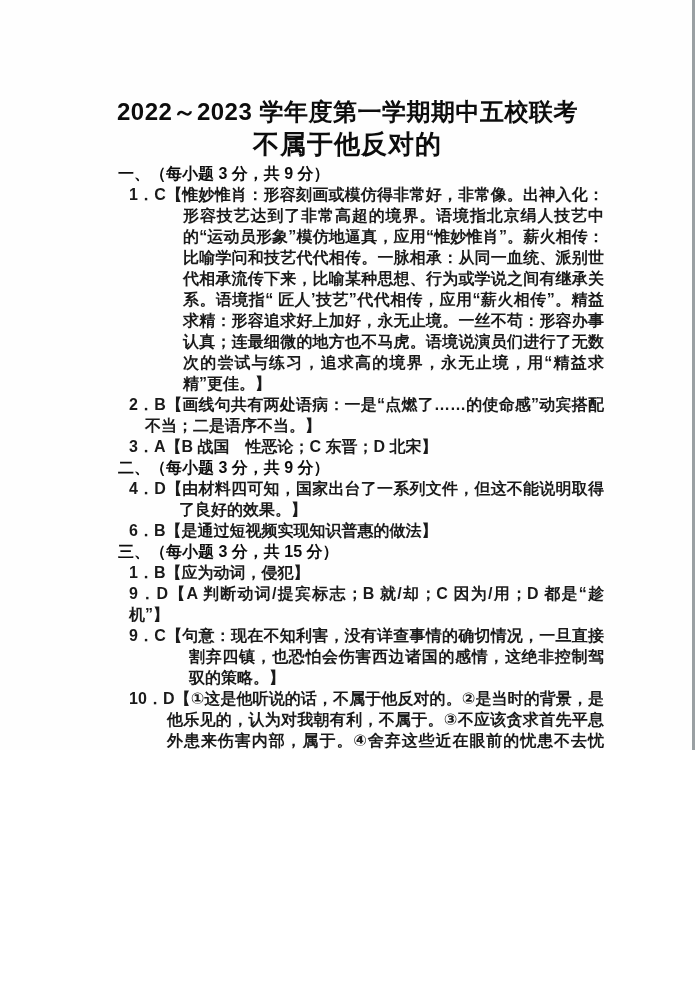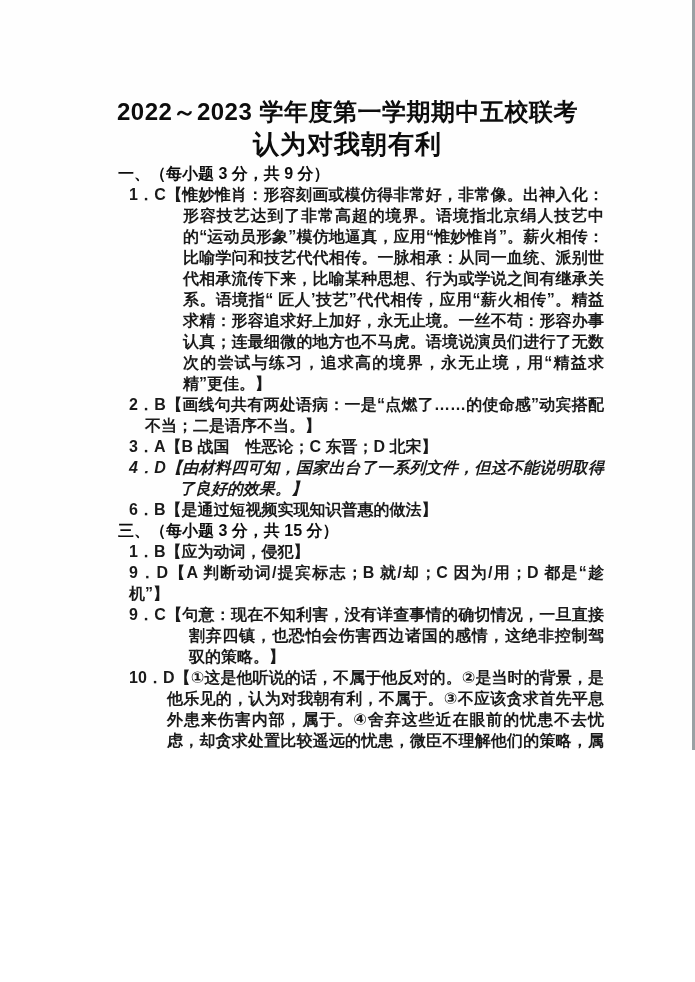--- a/index.html
+++ b/index.html
@@ -57,21 +57,21 @@
     text-align: left;
     color: #0d0d0d;
   }
   .answer-item {
     font-weight: 600;
     color: #1a1a1a;
     margin-left: 11px;
   }
   
   .hang-54 { padding-left: 54px; text-indent: -54px; }
-  .hang-50 { padding-left: 50px; text-indent: -50px; font-style: italic; }
+  .hang-50 { padding-left: 50px; text-indent: -50px; }
   .hang-60 { padding-left: 60px; text-indent: -60px; }
   .hang-38 { padding-left: 38px; text-indent: -38px; }
   .hang-16 { padding-left: 16px; text-indent: -16px; }
   .hang-0  { padding-left: 0;    text-indent: 0; }
   .footer {
     position: absolute;
     top: 896px;
     left: 0;
     width: 100%;
     text-align: left;
@@ -92,28 +92,29 @@
 </style>
 </head>
 <body>
 
 <div class="page">
 
   <div class="scan-edge"></div>
 
   <div class="titles">
     <div class="title-line1">2022～2023 学年度第一学期期中五校联考</div>
-    <div class="title-line2">认为对我朝有利</div>
+    <div class="title-line2">不属于他反对的</div>
   </div>
 
   <div class="content">
     <div class="block section-heading">一、（每小题 3 分，共 9 分）</div>
     <div class="block answer-item hang-54">1．C【惟妙惟肖：形容刻画或模仿得非常好，非常像。出神入化：形容技艺达到了非常高超的境界。语境指北京绢人技艺中的“运动员形象”模仿地逼真，应用“惟妙惟肖”。薪火相传：比喻学问和技艺代代相传。一脉相承：从同一血统、派别世代相承流传下来，比喻某种思想、行为或学说之间有继承关系。语境指“ 匠人’技艺”代代相传，应用“薪火相传”。精益求精：形容追求好上加好，永无止境。一丝不苟：形容办事认真；连最细微的地方也不马虎。语境说演员们进行了无数次的尝试与练习，追求高的境界，永无止境，用“精益求精”更佳。】</div>
     <div class="block answer-item hang-16">2．B【画线句共有两处语病：一是“点燃了……的使命感”动宾搭配不当；二是语序不当。】</div>
     <div class="block answer-item hang-0">3．A【B 战国　性恶论；C 东晋；D 北宋】</div>
+    <div class="block section-heading">二、（每小题 3 分，共 9 分）</div>
     <div class="block answer-item hang-50">4．D【由材料四可知，国家出台了一系列文件，但这不能说明取得了良好的效果。】</div>
     <div class="block answer-item hang-0">6．B【是通过短视频实现知识普惠的做法】</div>
     <div class="block section-heading">三、（每小题 3 分，共 15 分）</div>
     <div class="block answer-item hang-0">1．B【应为动词，侵犯】</div>
     <div class="block answer-item hang-0">9．D【A 判断动词/提宾标志；B 就/却；C 因为/用；D 都是“趁机”】</div>
     <div class="block answer-item hang-60">9．C【句意：现在不知利害，没有详查事情的确切情况，一旦直接割弃四镇，也恐怕会伤害西边诸国的感情，这绝非控制驾驭的策略。】</div>
     <div class="block answer-item hang-38">10．D【①这是他听说的话，不属于他反对的。②是当时的背景，是他乐见的，认为对我朝有利，不属于。③不应该贪求首先平息外患来伤害内部，属于。④舍弃这些近在眼前的忧患不去忧虑，却贪求处置比较遥远的忧患，微臣不理解他们的策略，属于。⑤马上把四镇交给吐蕃，恐怕吐蕃国力增强，容易向东侵扰，属于。⑥到那时，即便是俟斤部落也应当交给吐蕃。像这样的话，足以堵住钦陵的嘴，并且和谈之事没有全部断绝，不属于。】</div>
   </div>
 
   <div class="scan-speck"></div>

